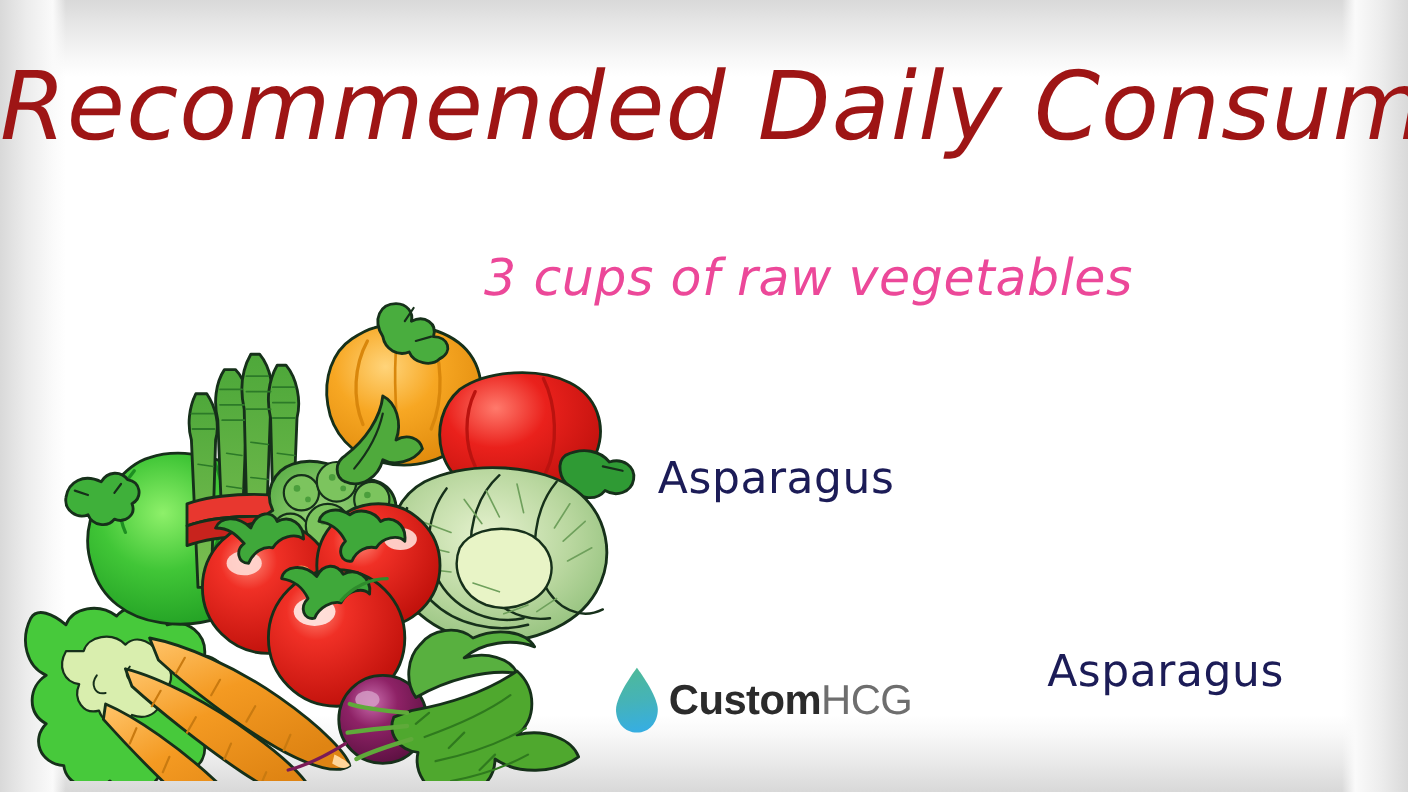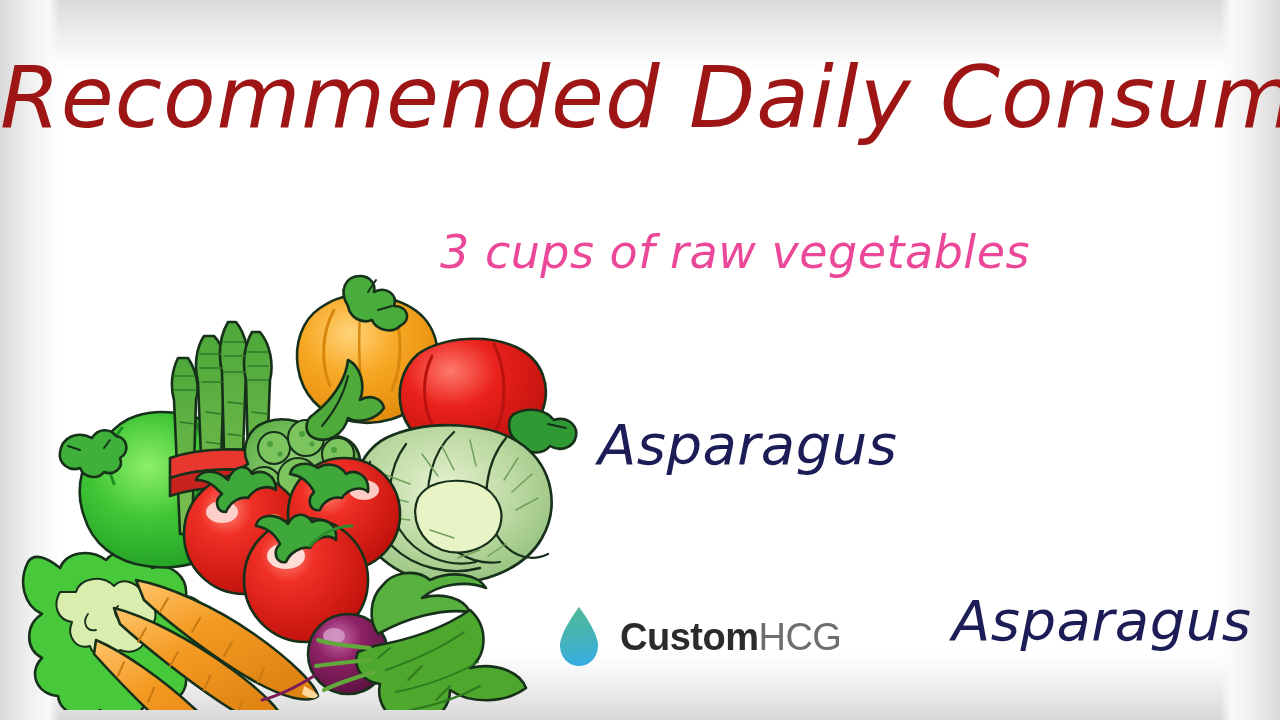--- a/index.html
+++ b/index.html
@@ -62,37 +62,36 @@
     font-size: 46px;
     line-height: 1.05;
     color: #ec4899;
     font-style: italic;
     letter-spacing: 0.5px;
     white-space: nowrap;
   }
 
   .veg-item {
     position: absolute;
-    font-size: 56px;
+    font-size: 40px;
     color: #1c1c57;
-    font-style: italic;
     letter-spacing: 0.5px;
     white-space: nowrap;
   }
   #veg-0 { left: 598px; top: 412px; }
   #veg-1 { left: 760px; top: 497px; }
   #veg-2 { left: 952px; top: 588px; }
 
   
   #logo {
     position: absolute;
     left: 556px; top: 606px;
     display: flex;
     align-items: center;
-    gap: 18px;
+    gap: 6px;
   }
   #logo-drop {
     width: 46px; height: 62px;
     position: relative;
   }
   #logo-text {
     font-family: "Liberation Sans", sans-serif;
     font-size: 38px;
     letter-spacing: -0.5px;
     line-height: 1;

